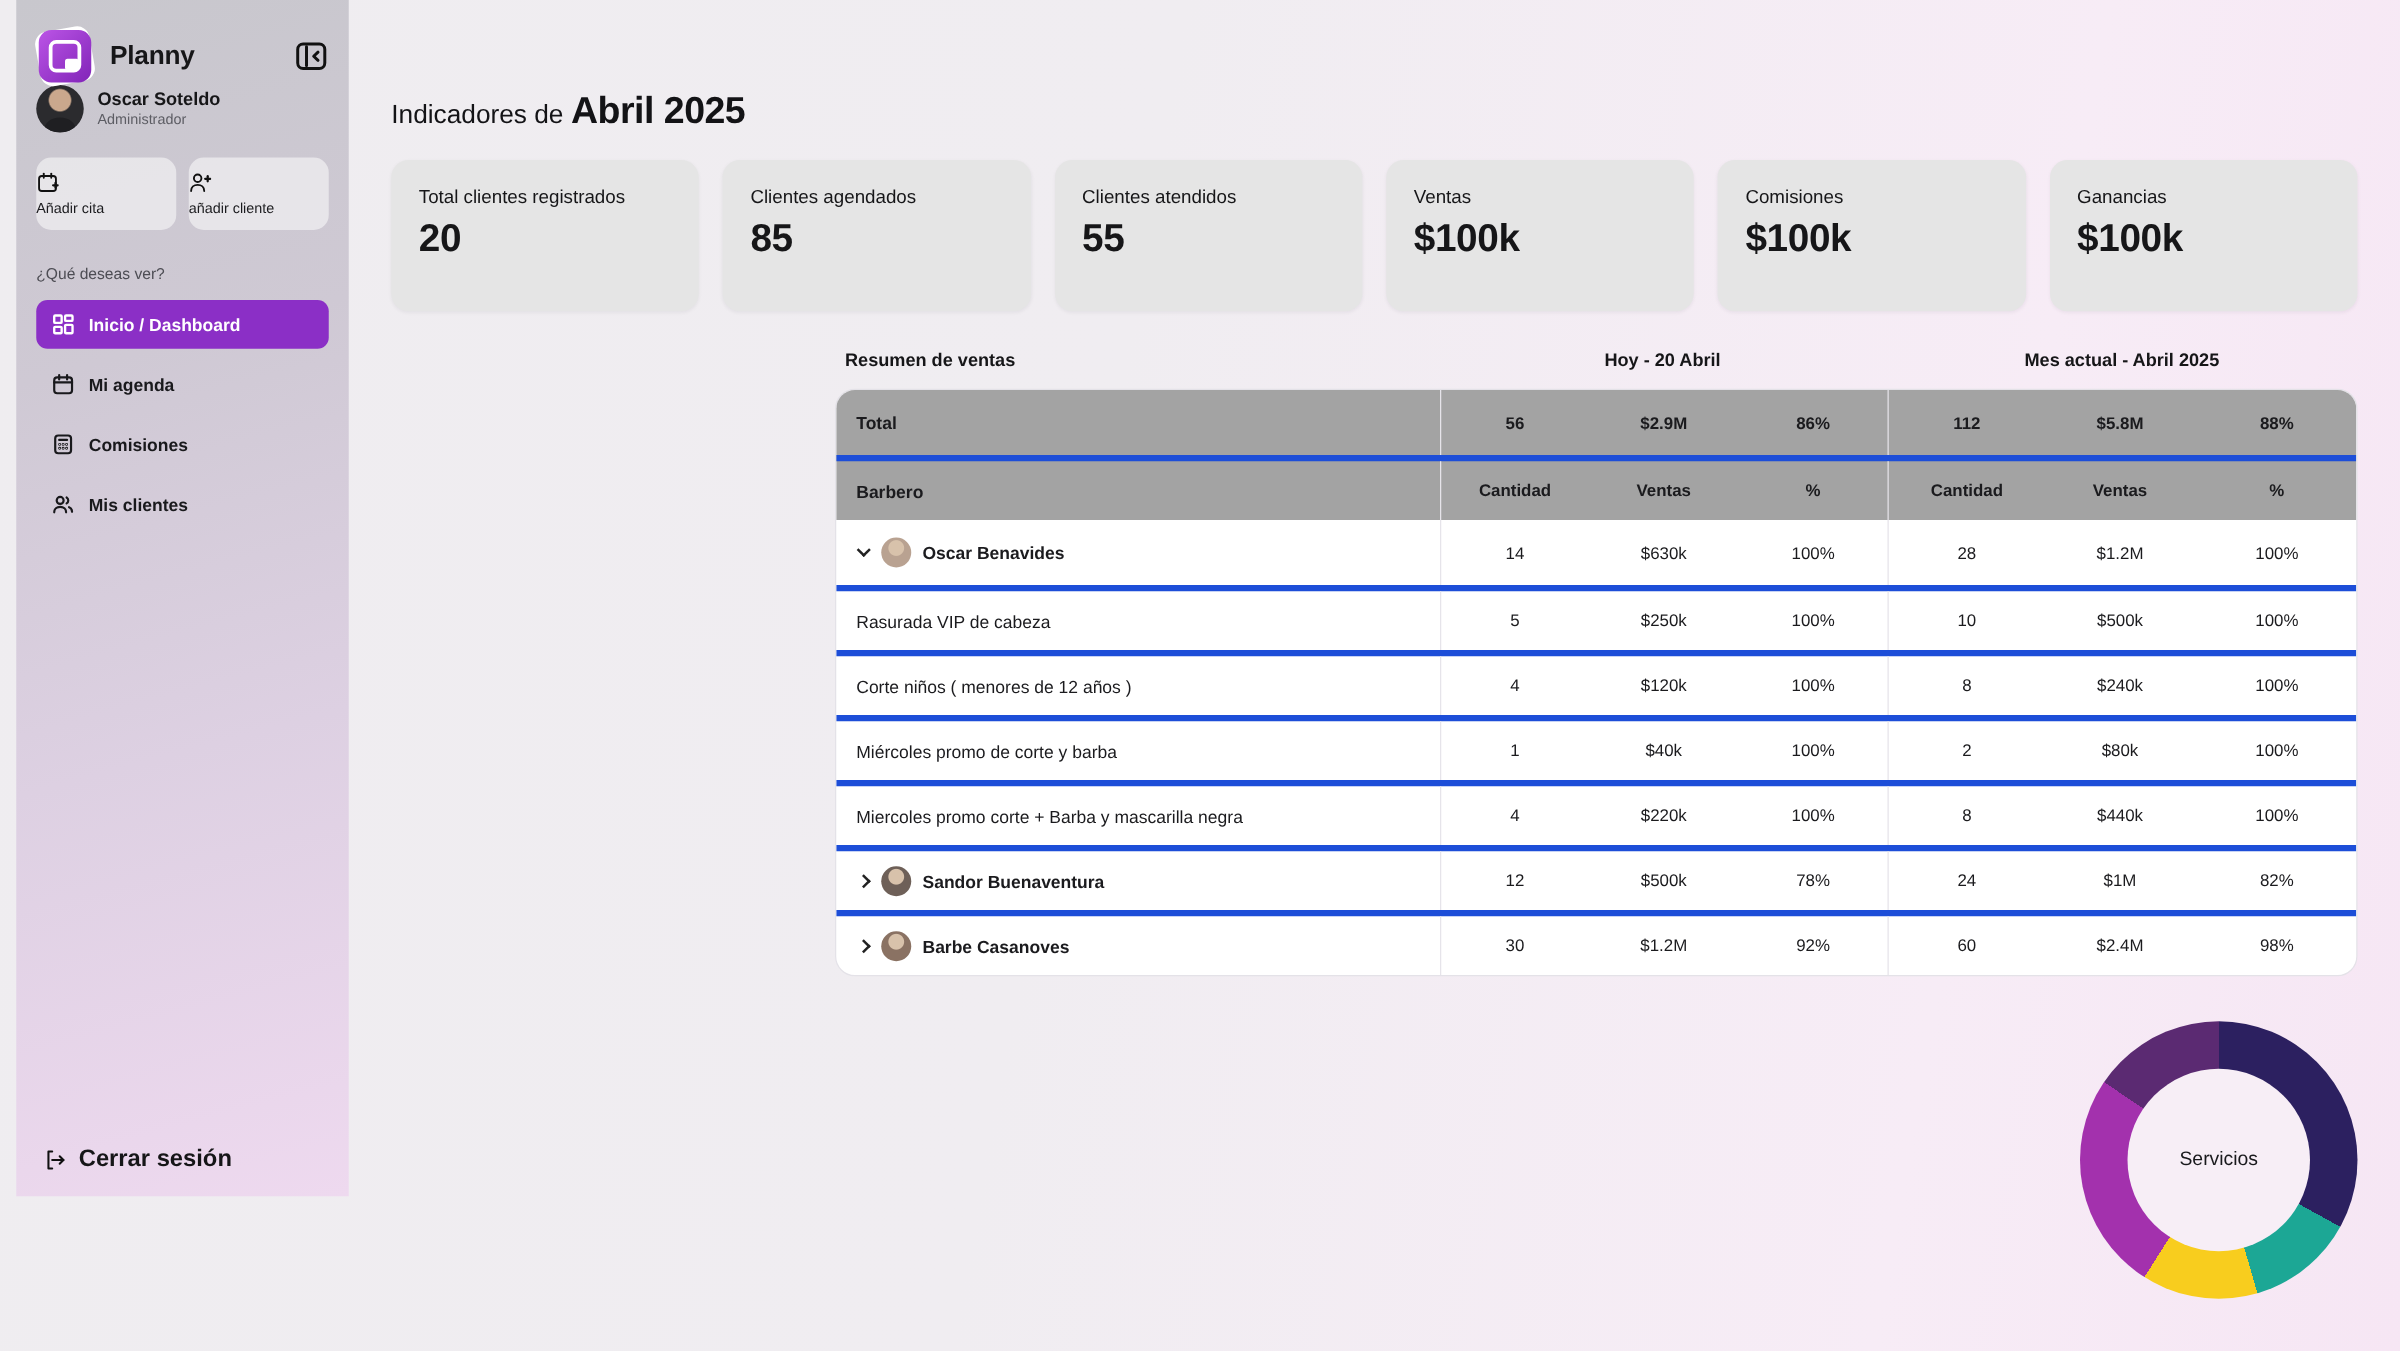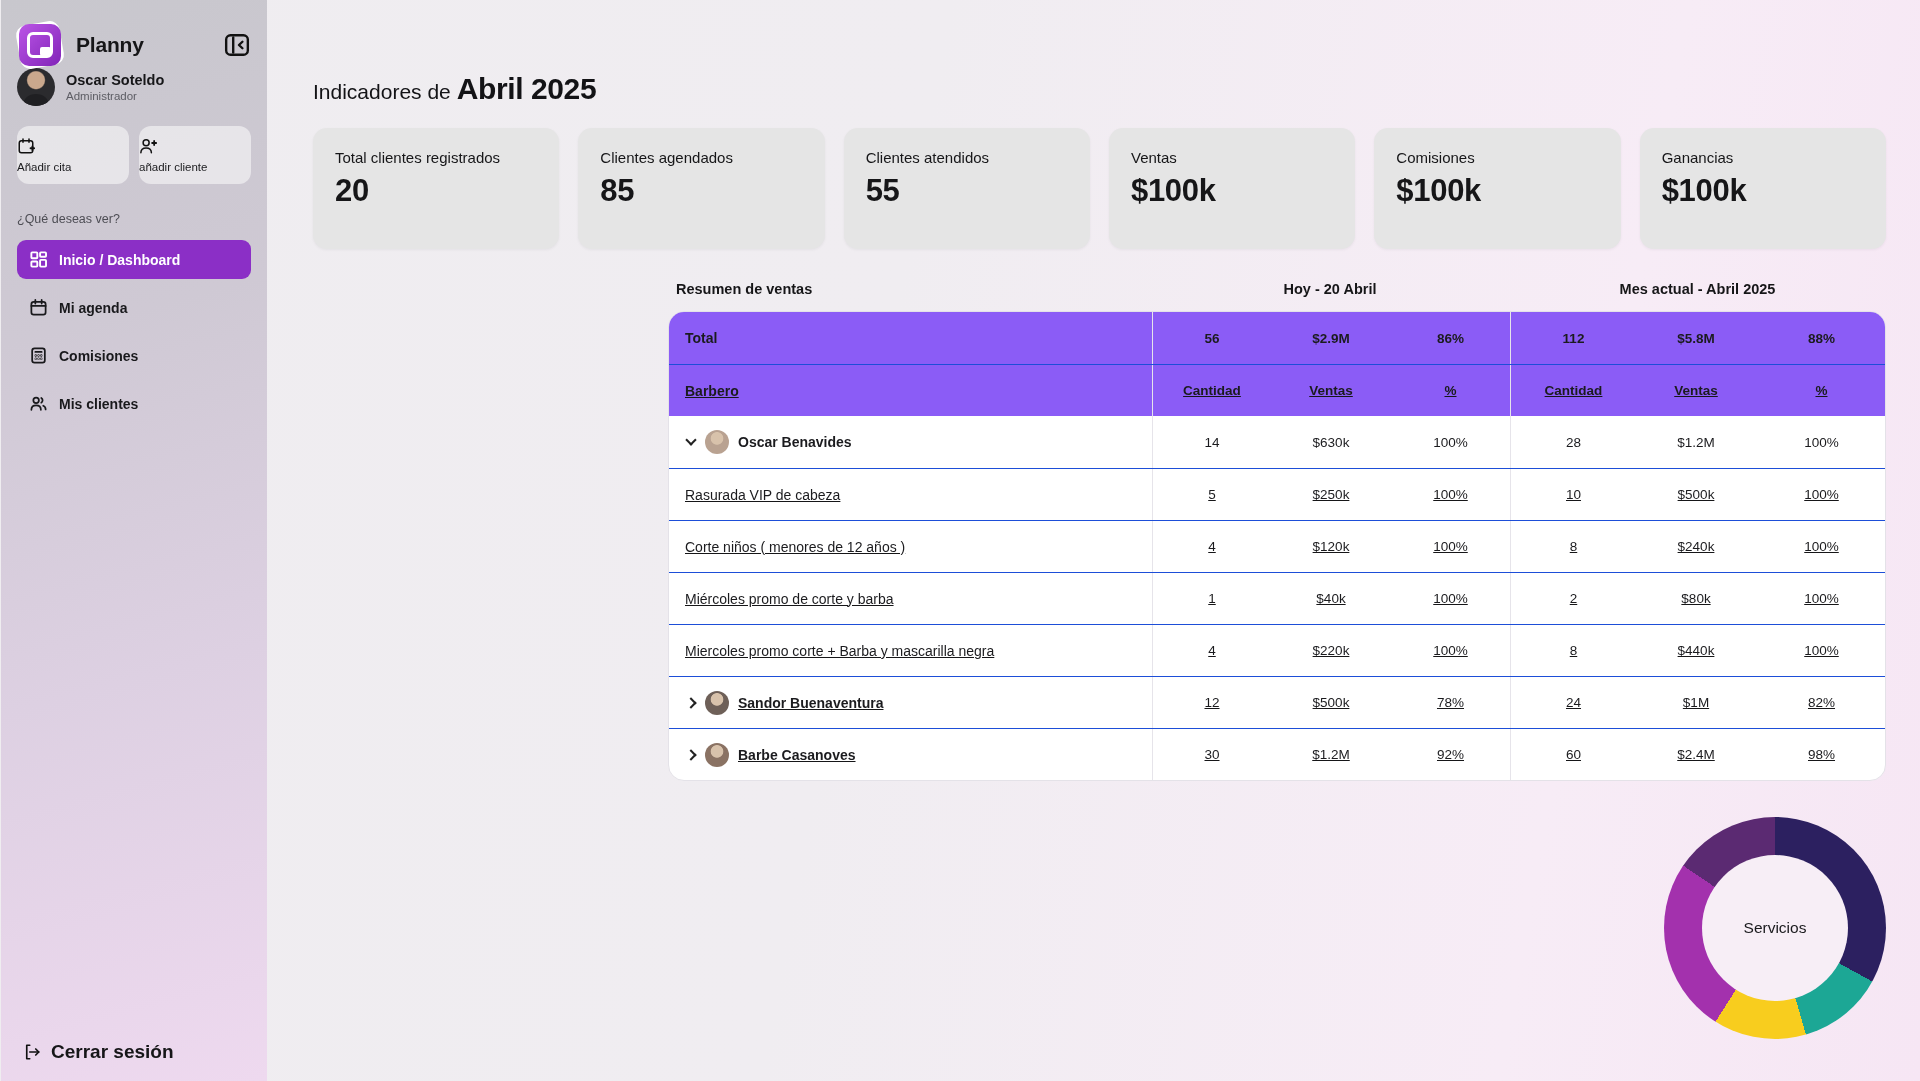--- a/index.html
+++ b/index.html
@@ -4,21 +4,21 @@
 <style>
   * { margin:0; padding:0; box-sizing:border-box; }
   html,body { width:1920px; height:1081px; overflow:hidden; }
   body {
     font-family:"Liberation Sans", sans-serif;
     color:#161618;
     background:linear-gradient(100deg,#efedf0 0%,#f0edf1 45%,#f7ecf6 80%,#f6e6f4 100%);
   }
   
   .sidebar {
-    position:fixed; left:1px; top:0; width:266px; height:1081px;
+    position:fixed; left:13px; top:0; width:266px; height:957px;
     background:linear-gradient(165deg,#c8c7cd 0%,#cfc9d4 30%,#ddd0e2 62%,#eed9ef 100%);
     padding:22px 16px; z-index:5;
   }
   .logo-row { display:flex; align-items:center; gap:13px; }
   .logo-mark { width:46px; height:46px; position:relative; flex:0 0 auto; }
   .logo-back { position:absolute; inset:1px; background:#fff; border-radius:10px; transform:rotate(-10deg); }
   .logo-front { position:absolute; inset:2px; background:linear-gradient(135deg,#bb55e6,#8124b8); border-radius:10px; }
   .logo-inner { position:absolute; inset:10px; border:3.5px solid #fff; border-radius:6px; }
   .logo-dot { position:absolute; right:12px; bottom:12px; width:11px; height:9px; background:#fff; border-radius:2px; }
   .app-title { font-size:21px; font-weight:800; letter-spacing:-0.2px; }
@@ -54,22 +54,22 @@
   .content-row { display:flex; margin-top:26px; align-items:flex-end;flex-direction:column; }
   .table-col { width:1218px; flex:0 0 auto; }
   .grid7 { display:grid; grid-template-columns:483px 119px 120px 119px 126px 120px 131px; }
   .table-head-row { padding:6px 0 14px; align-items:center; }
   .summary-title { font-size:14.5px; font-weight:700; padding-left:8px; }
   .group-label { font-size:14.5px; font-weight:700; text-align:center; }
   .group-label.g1 { grid-column:2 / span 3; }
   .group-label.g2 { grid-column:5 / span 3; }
   .sales-table { background:#fff; border:1px solid #e4e2e8; border-radius:16px; overflow:hidden; }
   .trow { height:52px; }
-  .trow + .trow { border-top:1px solid #1d4ed8;text-decoration:underline; }
-  .trow.shaded { background:#8b5cf6; }
+  .trow + .trow { border-top:5px solid #1d4ed8; }
+  .trow.shaded { background:#a3a3a3; }
   .cell { display:flex; align-items:center; justify-content:center; font-size:13.5px; color:#1b1b1e; }
   .cell.name { justify-content:flex-start; padding-left:16px; font-size:14px; }
   .cell.gstart { border-left:1px solid #e6e4ea; }
   .bold { font-weight:700; }
   .chev { width:8px; height:8px; border-right:2px solid #222; border-bottom:2px solid #222; transform:rotate(-45deg); margin:0 10px 0 2px; flex:0 0 auto; }
   .chev.down { transform:rotate(45deg); margin-top:-4px; }
   .avatar-sm { width:24px; height:24px; border-radius:50%; margin-right:9px; flex:0 0 auto; }
   
   .donut-col { flex:1; display:flex; flex-direction:column; align-items:center; gap:42px; padding-top:36px; }
   .donut { width:222px; height:222px; border-radius:50%; position:relative; }

